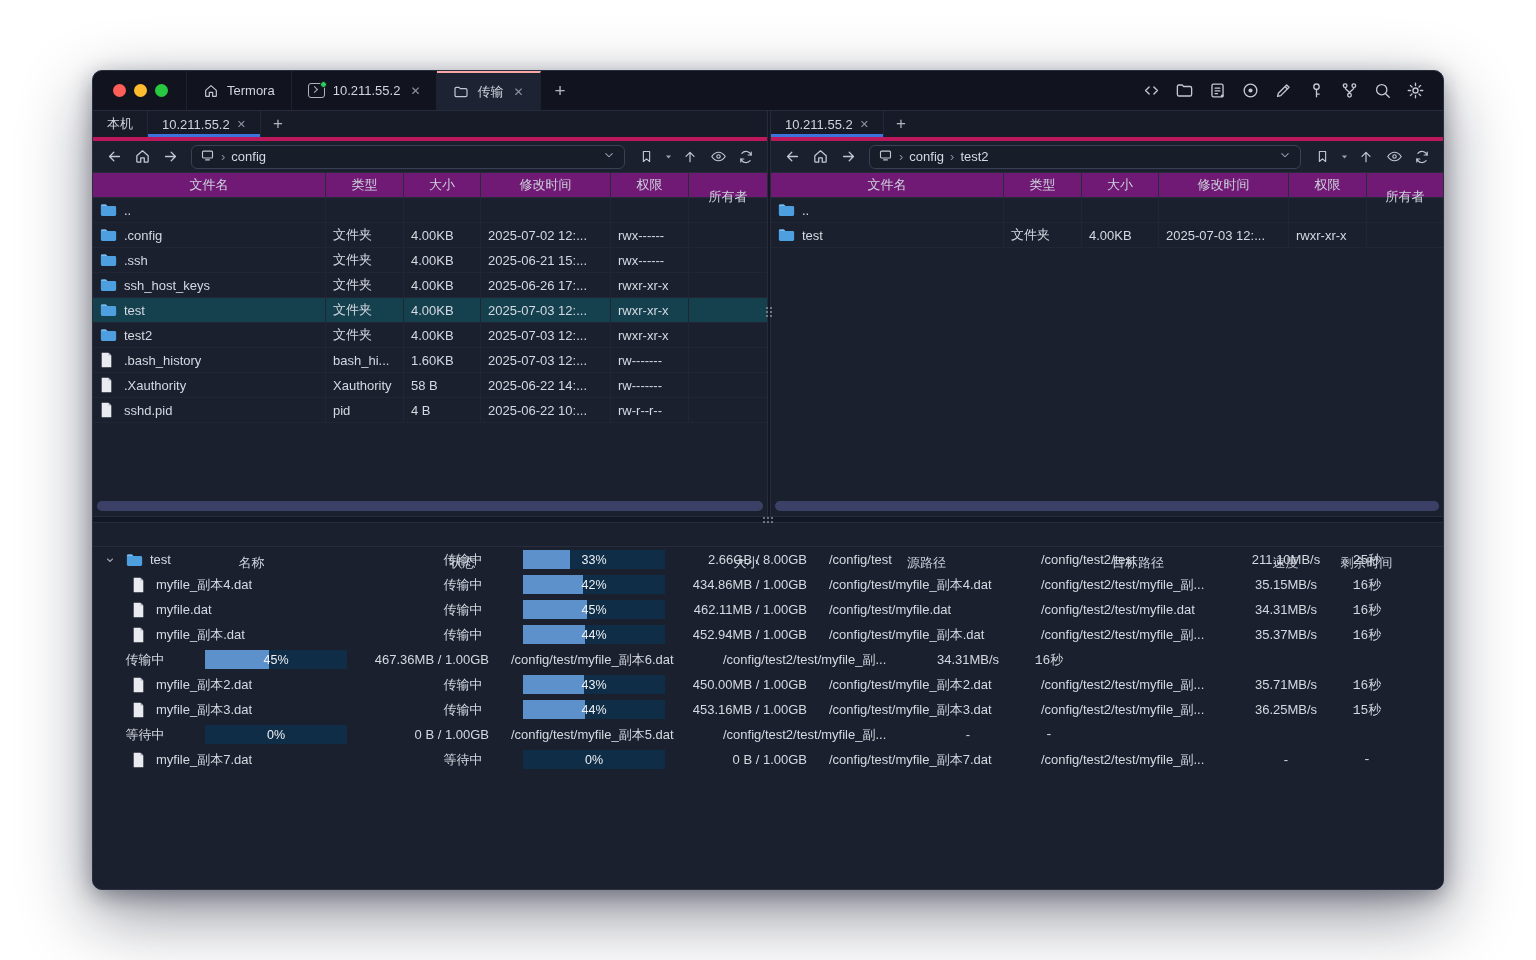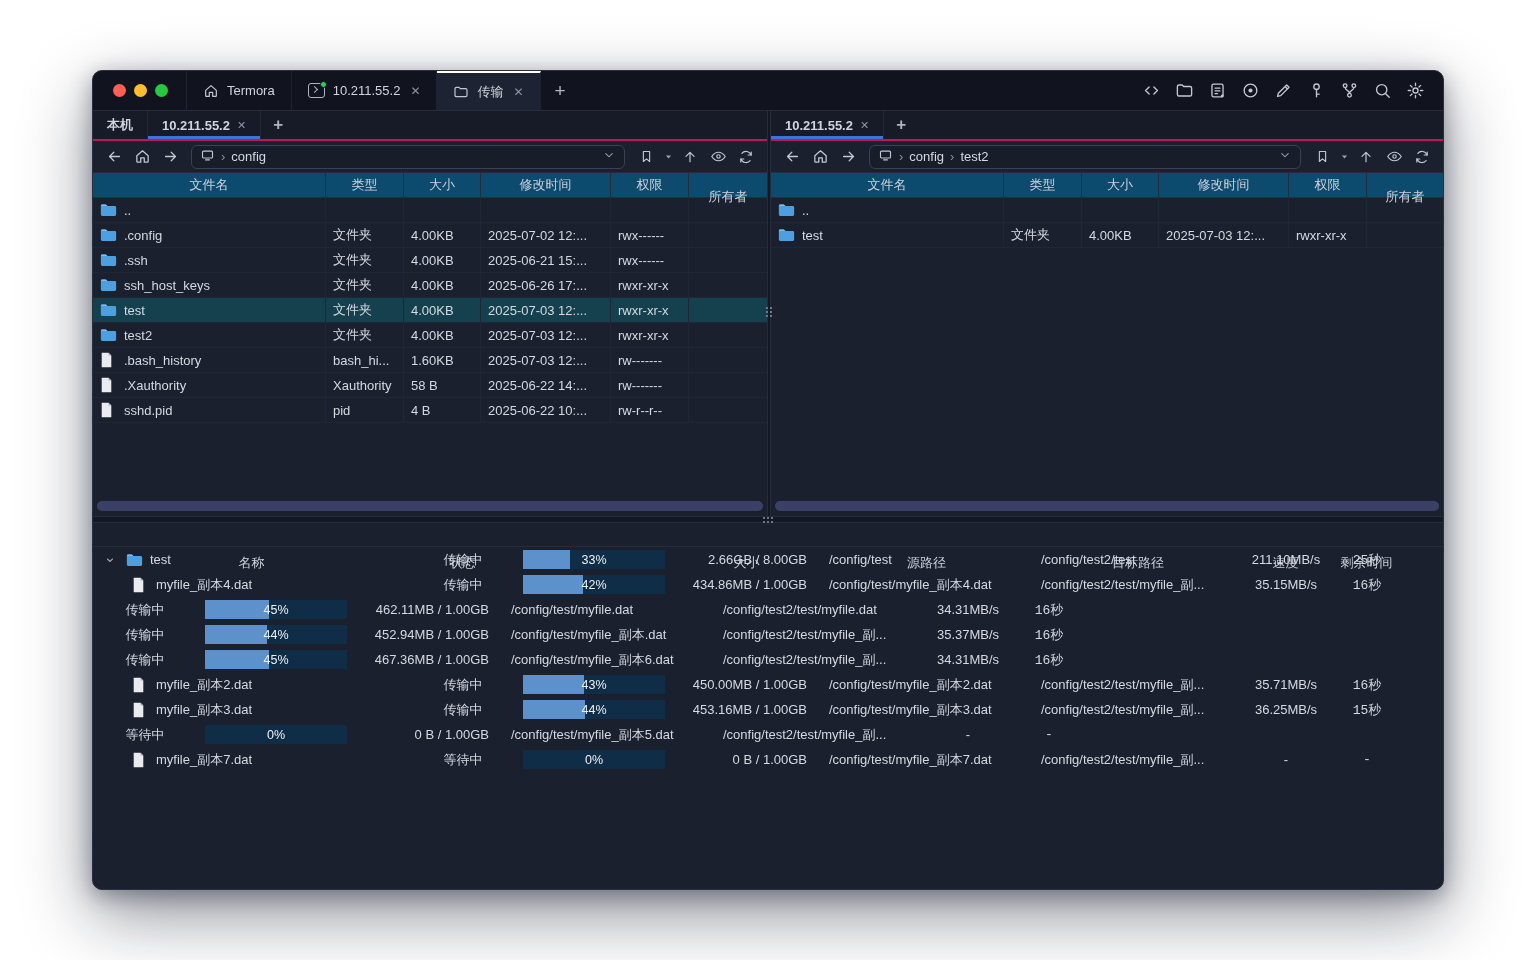--- a/index.html
+++ b/index.html
@@ -14,54 +14,54 @@
   }
 
   
   .titlebar { position:relative; height:40px; background:#11141e; display:flex; align-items:stretch; border-bottom:1px solid #262c3a; }
   .traffic { display:flex; align-items:center; gap:8px; padding:0 18px 0 20px; }
   .dot { width:13px; height:13px; border-radius:50%; display:inline-block; }
   .dot.red{ background:#ff5f57; } .dot.yellow{ background:#febc2e; } .dot.green{ background:#28c840; }
   .apptabs { display:flex; align-items:stretch; }
   .apptab { display:flex; align-items:center; gap:8px; padding:0 16px; color:#cfd4de; border-right:1px solid #1d2230; position:relative; cursor:default; }
   .apptab.first { border-left:1px solid #1d2230; }
-  .apptab.active { background:#1d2332; border-top:2px solid #ffffff; }
+  .apptab.active { background:#1d2332; border-top:2px solid #fca5a5; }
   .apptab .x { color:#8d93a2; font-size:12px; margin-left:2px; }
   .apptab svg, .navbtn svg { display:block; }
   .term-ico { position:relative; width:17px; height:15px; border:1.4px solid #aeb4c0; border-radius:3px; display:inline-flex; align-items:center; justify-content:center; }
   .term-ico::before { content:""; position:absolute; left:3px; top:3px; width:4px; height:4px; border-left:1.4px solid #aeb4c0; border-bottom:1.4px solid #aeb4c0; transform:rotate(-135deg); }
   .term-dot { position:absolute; right:-3px; top:-3px; width:7px; height:7px; border-radius:50%; background:#2ecc5e; border:1px solid #11141e; }
   .tb-plus { display:flex; align-items:center; padding:0 14px; color:#aeb4c0; font-size:19px; }
   .tb-actions { margin-left:auto; display:flex; align-items:center; gap:13px; padding-right:18px; }
   .tb-actions .abtn { display:flex; align-items:center; justify-content:center; width:20px; height:20px; }
 
   
   .panels { position:relative; height:405px; display:flex; background:#1b202e; }
   .fpanel { position:relative; height:100%; }
   .fpanel.left { width:674px; }
   .fpanel.right { flex:1; }
   .vsplit { width:4px; background:#141824; border-left:1px solid #262c3a; border-right:1px solid #262c3a; position:relative; cursor:col-resize; }
   .vgrip { position:absolute; top:196px; left:50%; transform:translateX(-50%); display:grid; grid-template-columns:2px 2px; grid-auto-rows:2px; gap:2px; }
   .vgrip i { background:#8a90a0; border-radius:50%; }
 
-  .sess-tabs { height:30px; display:flex; align-items:stretch; background:#161b27; border-bottom:2px solid #be185d;font-weight:bold; }
+  .sess-tabs { height:30px; display:flex; align-items:stretch; background:#161b27; border-bottom:4px solid #be185d; }
   .stab { display:flex; align-items:center; gap:7px; padding:0 14px; color:#cfd4de; border-right:1px solid #222836; position:relative; }
   .stab.active::after { content:""; position:absolute; left:0; right:0; bottom:0; height:3px; background:#3c73dd; }
   .stab .x { color:#8d93a2; font-size:11px; }
   .s-plus { display:flex; align-items:center; padding:0 12px; color:#aeb4c0; font-size:17px; }
 
   .navbar { height:32px; display:flex; align-items:center; padding:0 8px; gap:2px; border-bottom:1px solid #262c3a; background:#1b202e; }
   .navbtn { display:flex; align-items:center; justify-content:center; width:26px; height:24px; border-radius:4px; }
   .pathfield { flex:1; height:24px; margin:0 6px; border:1px solid #3a4154; border-radius:6px; background:#181d2a; display:flex; align-items:center; padding:0 8px; gap:6px; min-width:0; }
   .pathfield .seg { color:#d5d9e2; }
   .chev { color:#8a90a0; }
   .pf-caret { margin-left:auto; }
 
   
-  .fhead { height:25px; display:flex; align-items:stretch; border-bottom:1px solid #262c3a; background:#0c4a6e; }
+  .fhead { height:25px; display:flex; align-items:stretch; border-bottom:1px solid #262c3a; background:#701a75; }
   .fhead .hc { display:flex; align-items:center; justify-content:center; color:#ced3dd; border-right:1px solid #262c3a; }
   .fhead .hc:last-child { border-right:none; }
   .fc1{ width:233px; } .fc2{ width:78px; } .fc3{ width:77px; } .fc4{ width:130px; } .fc5{ width:78px; } .fc6{ flex:1;margin-top:24px; }
   .frow { height:25px; display:flex; align-items:stretch; border-bottom:1px solid #202634; }
   .frow .fc { display:flex; align-items:center; padding:0 7px; border-right:1px solid #202634; overflow:hidden; white-space:nowrap; }
   .frow .fc:last-child { border-right:none; }
   .frow.selected { background:#15414f; }
   .fname { display:flex; align-items:center; gap:7px; }
   .ficon { display:inline-flex; width:17px; }
 
@@ -606,35 +606,55 @@
               </div>
             </div>
             <div class="tc t4 right">434.86MB / 1.00GB</div>
             <div class="tc t5">/config/test/myfile_副本4.dat</div>
             <div class="tc t6">/config/test2/test/myfile_副...</div>
             <div class="tc t7 center">35.15MB/s</div>
             <div class="tc t8 center">16秒</div>
             <div class="tc t9"></div>
           </div>
           <div class="trow">
+            <div class="tc t1 tname">
+              <span class="indent"></span>
+              <span class="ficon">
+                <svg width="13" height="16" viewBox="0 0 16 20">
+                  <path d="M2 1h8.5L14 4.5V19H2z" fill="#e9ebf0"></path>
+                  <path d="M10.5 1 14 4.5h-3.5z" fill="#a9afbc"></path>
+                </svg>
+              </span>
+              <span>myfile.dat</span>
+            </div>
             <div class="tc t2 center">传输中</div>
             <div class="tc t3">
               <div class="pbar">
                 <div class="pfill" style="width: 45%;"></div>
                 <span class="plabel">45%</span>
               </div>
             </div>
             <div class="tc t4 right">462.11MB / 1.00GB</div>
             <div class="tc t5">/config/test/myfile.dat</div>
             <div class="tc t6">/config/test2/test/myfile.dat</div>
             <div class="tc t7 center">34.31MB/s</div>
             <div class="tc t8 center">16秒</div>
             <div class="tc t9"></div>
           </div>
           <div class="trow">
+            <div class="tc t1 tname">
+              <span class="indent"></span>
+              <span class="ficon">
+                <svg width="13" height="16" viewBox="0 0 16 20">
+                  <path d="M2 1h8.5L14 4.5V19H2z" fill="#e9ebf0"></path>
+                  <path d="M10.5 1 14 4.5h-3.5z" fill="#a9afbc"></path>
+                </svg>
+              </span>
+              <span>myfile_副本.dat</span>
+            </div>
             <div class="tc t2 center">传输中</div>
             <div class="tc t3">
               <div class="pbar">
                 <div class="pfill" style="width: 44%;"></div>
                 <span class="plabel">44%</span>
               </div>
             </div>
             <div class="tc t4 right">452.94MB / 1.00GB</div>
             <div class="tc t5">/config/test/myfile_副本.dat</div>
             <div class="tc t6">/config/test2/test/myfile_副...</div>

